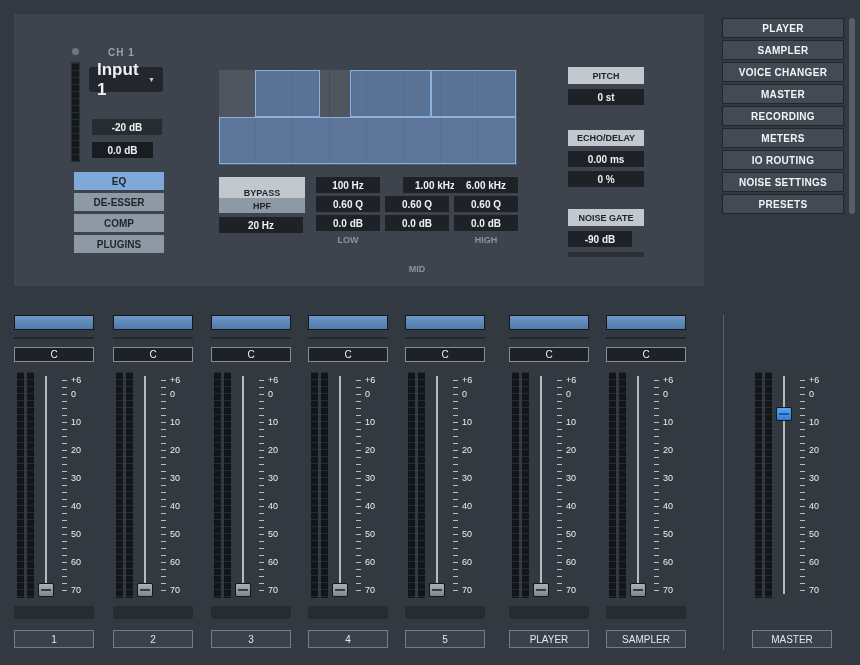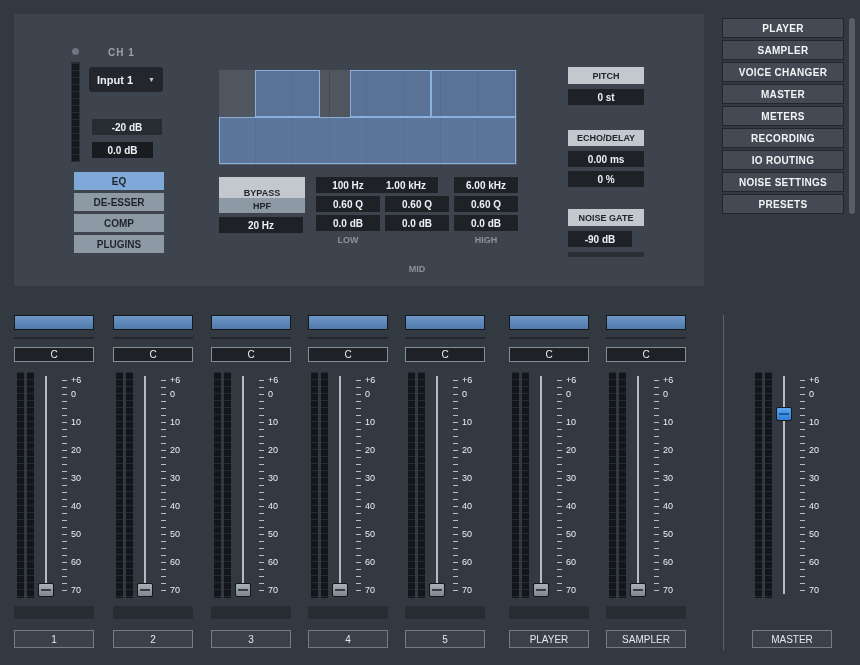--- a/index.html
+++ b/index.html
@@ -21,21 +21,21 @@
     position:absolute; left:57px; top:48px; width:9px; height:100px;
     background-color:#14171b;
     background-image:repeating-linear-gradient(to bottom, #272c32 0 1px, transparent 1px 7px);
     border:1px solid #2a2f36;
   }
   .inselect {
     position:absolute; left:75px; top:53px; width:74px; height:25px;
     background:#23272d; border-radius:3px; display:flex; align-items:center;
     justify-content:space-between; padding:0 8px; cursor:pointer;
   }
-  .inselect .sel-text { font-size:11px; font-weight:700; color:#eef1f4; }
+  .inselect .sel-text { font-size:17px; font-weight:700; color:#eef1f4; }
   .inselect .arr { font-size:7px; color:#c5cad1; }
   .valbox {
     background:#1e2227; color:#eef1f4; font-size:10px; font-weight:700;
     display:flex; align-items:center; justify-content:center; height:16px;
   }
   .valbox.mid { background:#272c33; }
   .valbox.darker { background:#191d22; }
   .litebtn {
     background:#c3c8cf; color:#20252b; font-size:9px; font-weight:700;
     display:flex; align-items:center; justify-content:center; border:none; cursor:pointer;
@@ -154,21 +154,21 @@
 
   <button class="litebtn abs" style="left:205px;top:163px;width:86px;height:32px;">BYPASS</button>
   <button class="graybtn abs" style="left:205px;top:184px;width:86px;height:15px;">HPF</button>
   <div class="valbox abs" style="left:205px;top:203px;width:84px;">20 Hz</div>
 
   <div class="valbox abs" style="left:302px;top:163px;width:64px;">100 Hz</div>
   <div class="valbox abs" style="left:302px;top:182px;width:64px;">0.60 Q</div>
   <div class="valbox abs" style="left:302px;top:201px;width:64px;">0.0 dB</div>
   <div class="bandlabel" style="left:302px;top:221px;">LOW</div>
 
-  <div class="valbox abs" style="left:360px;top:163px;width:64px;">1.00 kHz</div>
+  <div class="valbox abs" style="left:389px;top:163px;width:64px;">1.00 kHz</div>
   <div class="valbox abs" style="left:371px;top:182px;width:64px;">0.60 Q</div>
   <div class="valbox abs" style="left:371px;top:201px;width:64px;">0.0 dB</div>
   <div class="bandlabel" style="left:371px;top:221px;margin-top:29px;">MID</div>
 
   <div class="valbox abs" style="left:440px;top:163px;width:64px;">6.00 kHz</div>
   <div class="valbox abs" style="left:440px;top:182px;width:64px;">0.60 Q</div>
   <div class="valbox abs" style="left:440px;top:201px;width:64px;">0.0 dB</div>
   <div class="bandlabel" style="left:440px;top:221px;">HIGH</div>
 
   <button class="litebtn abs" style="left:554px;top:53px;width:76px;height:17px;">PITCH</button>
@@ -181,22 +181,22 @@
   <button class="litebtn abs" style="left:554px;top:195px;width:76px;height:17px;">NOISE GATE</button>
   <div class="valbox abs" style="left:554px;top:217px;width:64px;">-90 dB</div>
   <div class="abs" style="left:554px;top:238px;width:76px;height:5px;background:#2a2f36;"></div>
 </section>
 
 <nav class="menu" id="menu">
     <button class="menubtn">PLAYER</button>
     <button class="menubtn">SAMPLER</button>
     <button class="menubtn">VOICE CHANGER</button>
     <button class="menubtn">MASTER</button>
+    <button class="menubtn">RECORDING</button>
     <button class="menubtn">METERS</button>
-    <button class="menubtn">RECORDING</button>
     <button class="menubtn">IO ROUTING</button>
     <button class="menubtn">NOISE SETTINGS</button>
     <button class="menubtn">PRESETS</button>
   </nav>
 <div class="menu-scroll"></div>
 
 <div class="vseparator"></div>
 <div id="mixer">
     <div class="strip" style="left: 14px;">
     <div class="panbar"></div>

